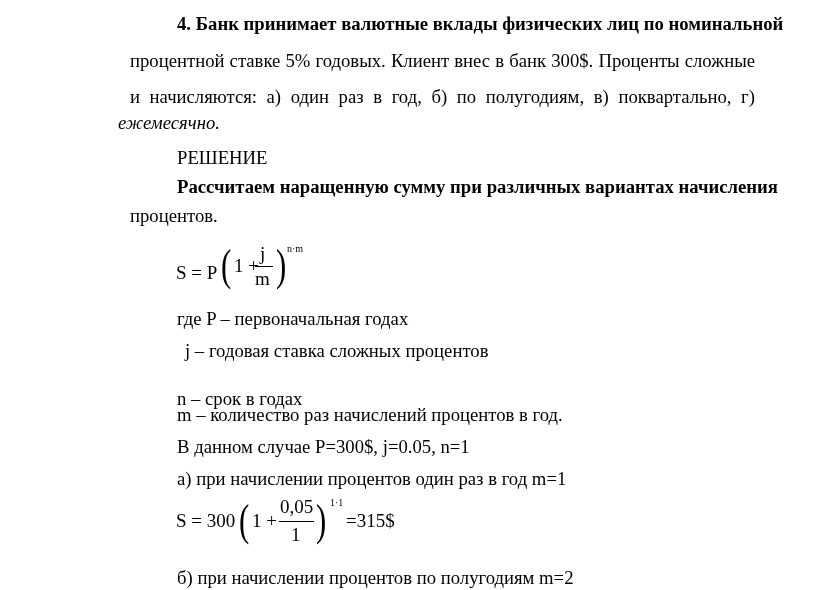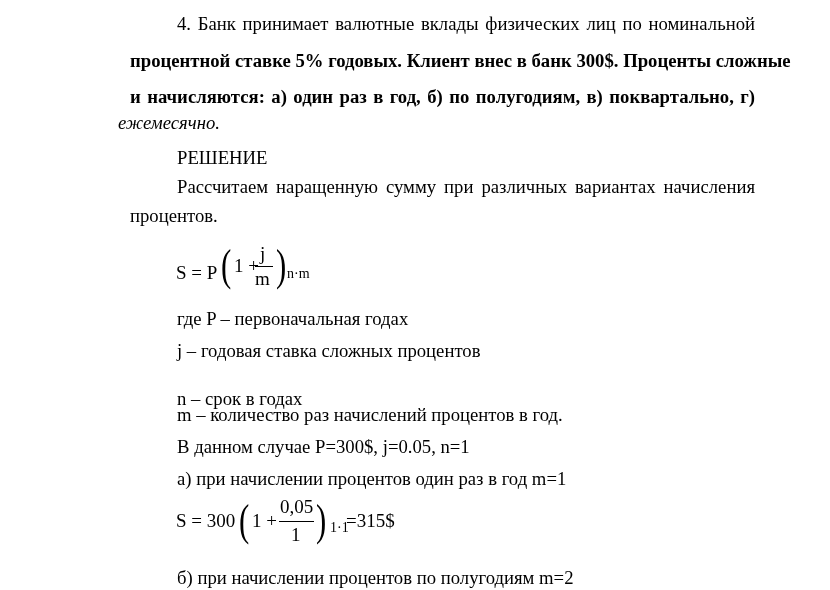--- a/index.html
+++ b/index.html
@@ -1,29 +1,29 @@
 <!DOCTYPE html>
 <html><head>
 <meta charset="utf-8">
 <style>
   html, body { margin: 0; padding: 0; background: #ffffff; }
   body {
     width: 830px; height: 590px; overflow: hidden; position: relative;
     font-family: "Liberation Serif", serif; color: #000; font-size: 18.7px;
   }
   .line { position: absolute; white-space: nowrap; line-height: 22px; }
-  .just { left: 130px; width: 625px; text-align: justify; text-align-last: justify; font-weight: bold; }
-  .indent-first { left: 177px; width: 578px; }
+  .just { left: 130px; width: 625px; text-align: justify; text-align-last: justify; }
+  .indent-first { left: 177px; width: 578px; font-weight: bold; }
   .plain { left: 177px; }
   
   .formula { position: absolute; font-family: "Liberation Serif", serif; }
   .f-txt { position: absolute; font-size: 19px; line-height: 20px; }
   .paren { position: absolute; font-size: 44px; line-height: 44px; transform: scaleX(0.7); transform-origin: left top; font-weight: 100; }
   .frac-line { position: absolute; height: 1px; background: #000; }
-  .sup { position: absolute; font-size: 14px; line-height: 10px; margin-top: 25px; }
+  .sup { position: absolute; font-size: 10px; line-height: 10px; }
 </style>
 </head>
 <body>
 
 <div class="line indent-first" style="top:13px; text-align:justify; text-align-last:justify;">4. Банк принимает валютные вклады физических лиц  по номинальной</div>
 <div class="line just" style="top:50px;">процентной ставке 5% годовых. Клиент внес в банк 300$. Проценты сложные</div>
 <div class="line just" style="top:86px;">и начисляются: а) один раз в год, б) по полугодиям, в) поквартально, г)</div>
 <div class="line" style="left:118px; top:112px;font-style:italic;">ежемесячно.</div>
 
 <div class="line plain" style="top:147px;text-align:center;">РЕШЕНИЕ</div>
@@ -36,21 +36,21 @@
   <span class="paren" style="left:45px; top:2px;">(</span>
   <span class="f-txt" style="left:58px; top:14px;">1 +</span>
   <span class="f-txt" style="left:84px; top:2px;">j</span>
   <div class="frac-line" style="left:79px; top:24px; width:18px;"></div>
   <span class="f-txt" style="left:79px; top:27px;">m</span>
   <span class="paren" style="left:100px; top:2px;">)</span>
   <span class="sup" style="left:111px; top:2px;">n·m</span>
 </div>
 
 <div class="line plain" style="top:308px;">где P – первоначальная годах</div>
-<div class="line plain" style="top:340px;">j – годовая ставка сложных процентов</div>
+<div class="line plain" style="top:340px;margin-left:8px;">j – годовая ставка сложных процентов</div>
 <div class="line plain" style="top:372px;margin-top:16px;">n – срок в годах</div>
 <div class="line plain" style="top:404px;">m – количество раз начислений процентов в год.</div>
 <div class="line plain" style="top:436px;">В данном случае P=300$, j=0.05, n=1</div>
 <div class="line plain" style="top:468px;">а) при начислении процентов один раз в год m=1</div>
 
 <div class="formula" style="left:176px; top:495px; width:260px; height:56px;">
   <span class="f-txt" style="left:0; top:16px;text-align:center;">S = 300</span>
   <span class="paren" style="left:63px; top:4px;">(</span>
   <span class="f-txt" style="left:76px; top:16px;">1 +</span>
   <span class="f-txt" style="left:104px; top:2px;">0,05</span>

